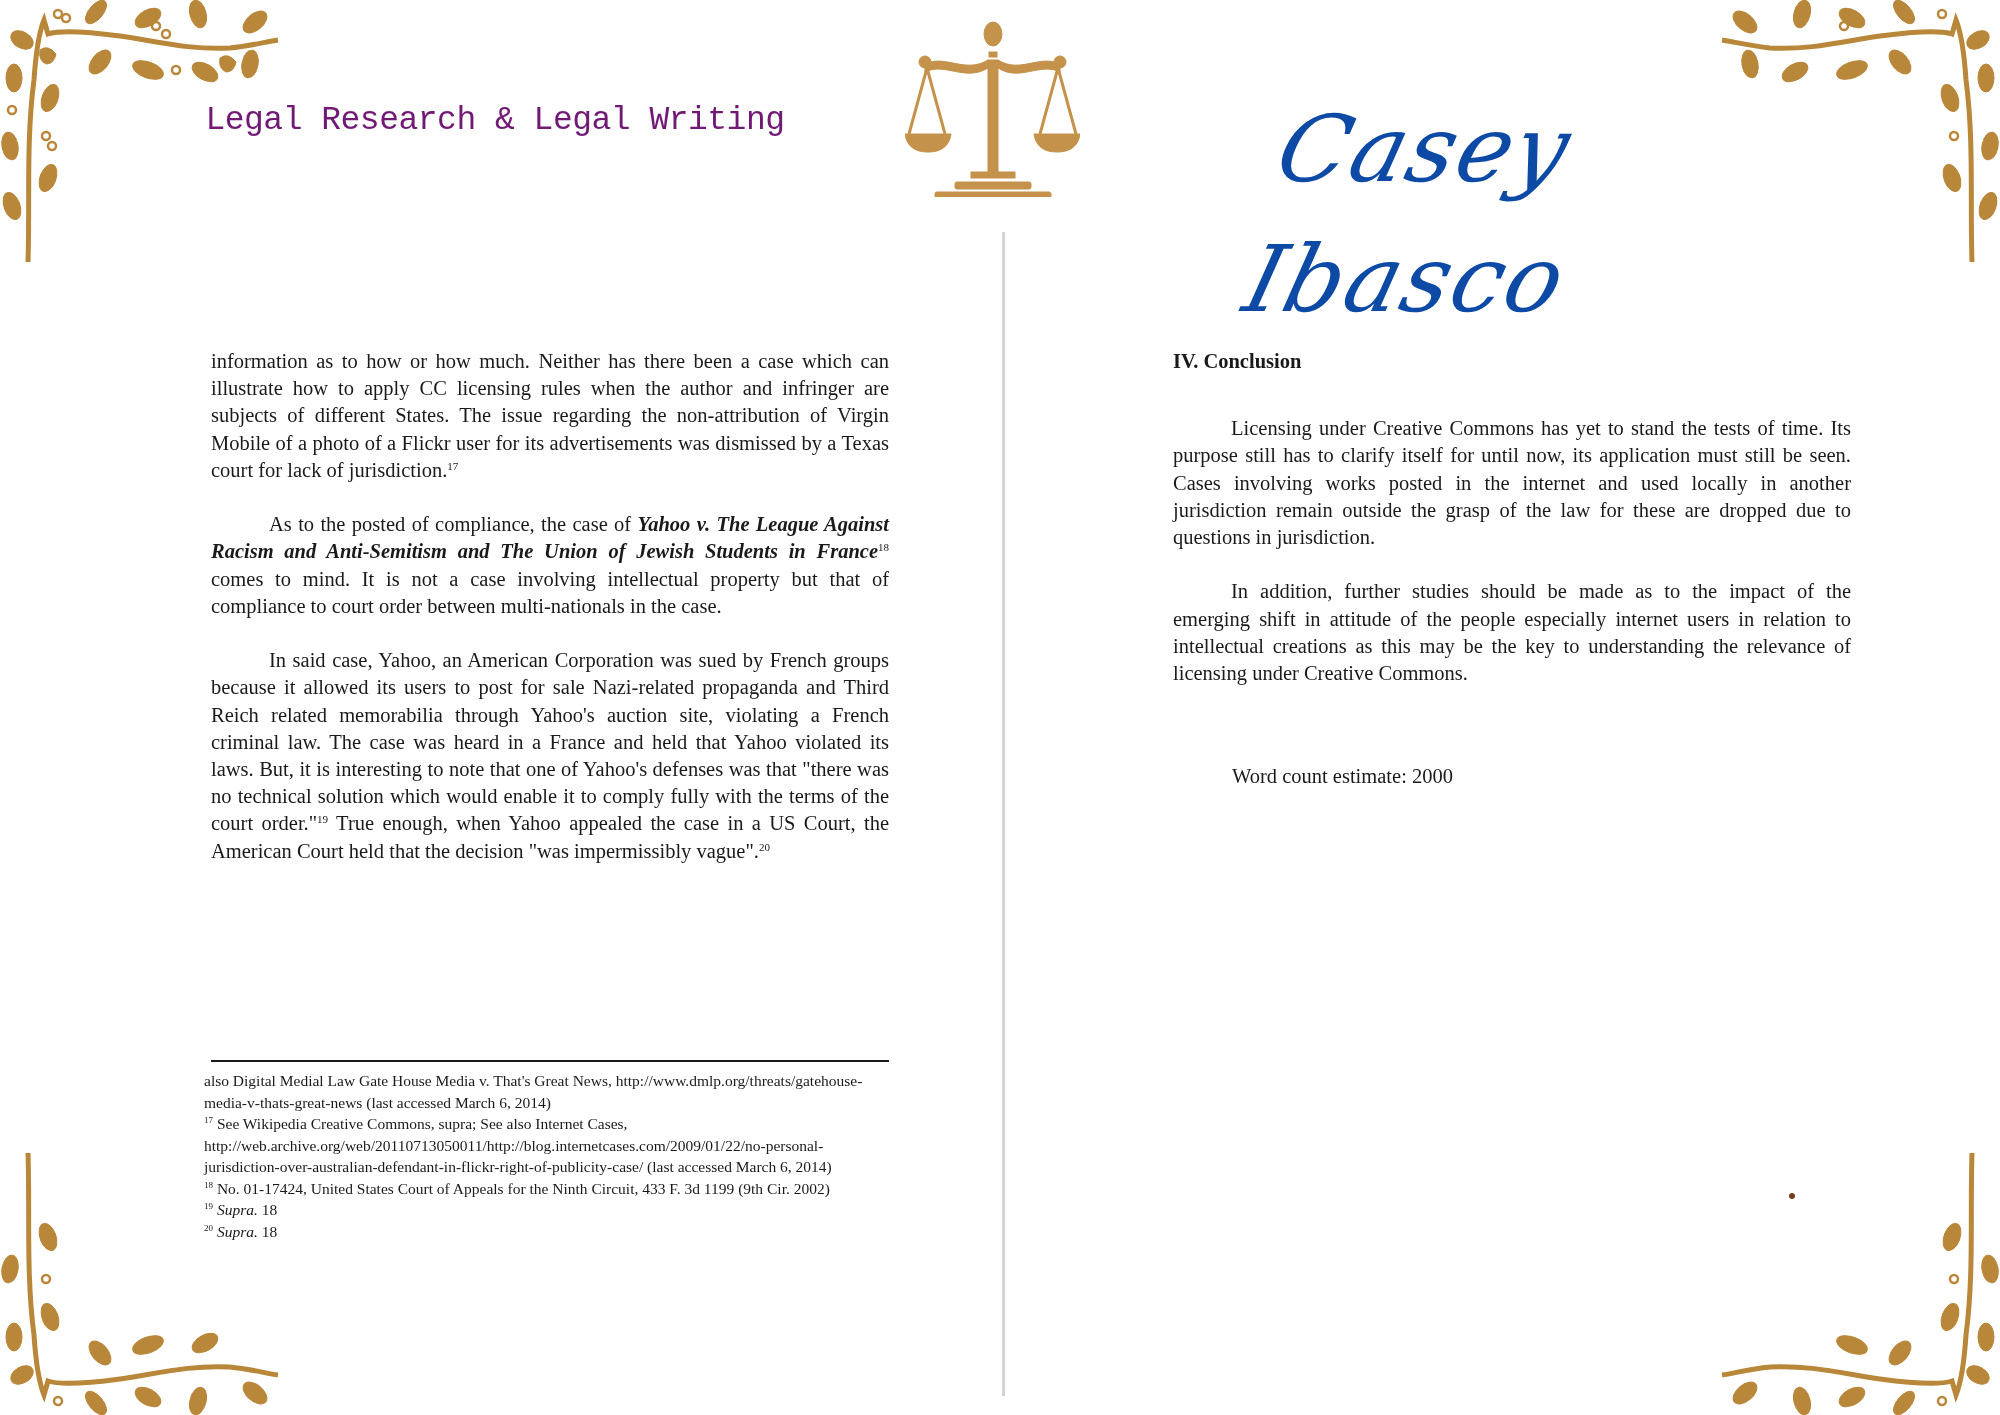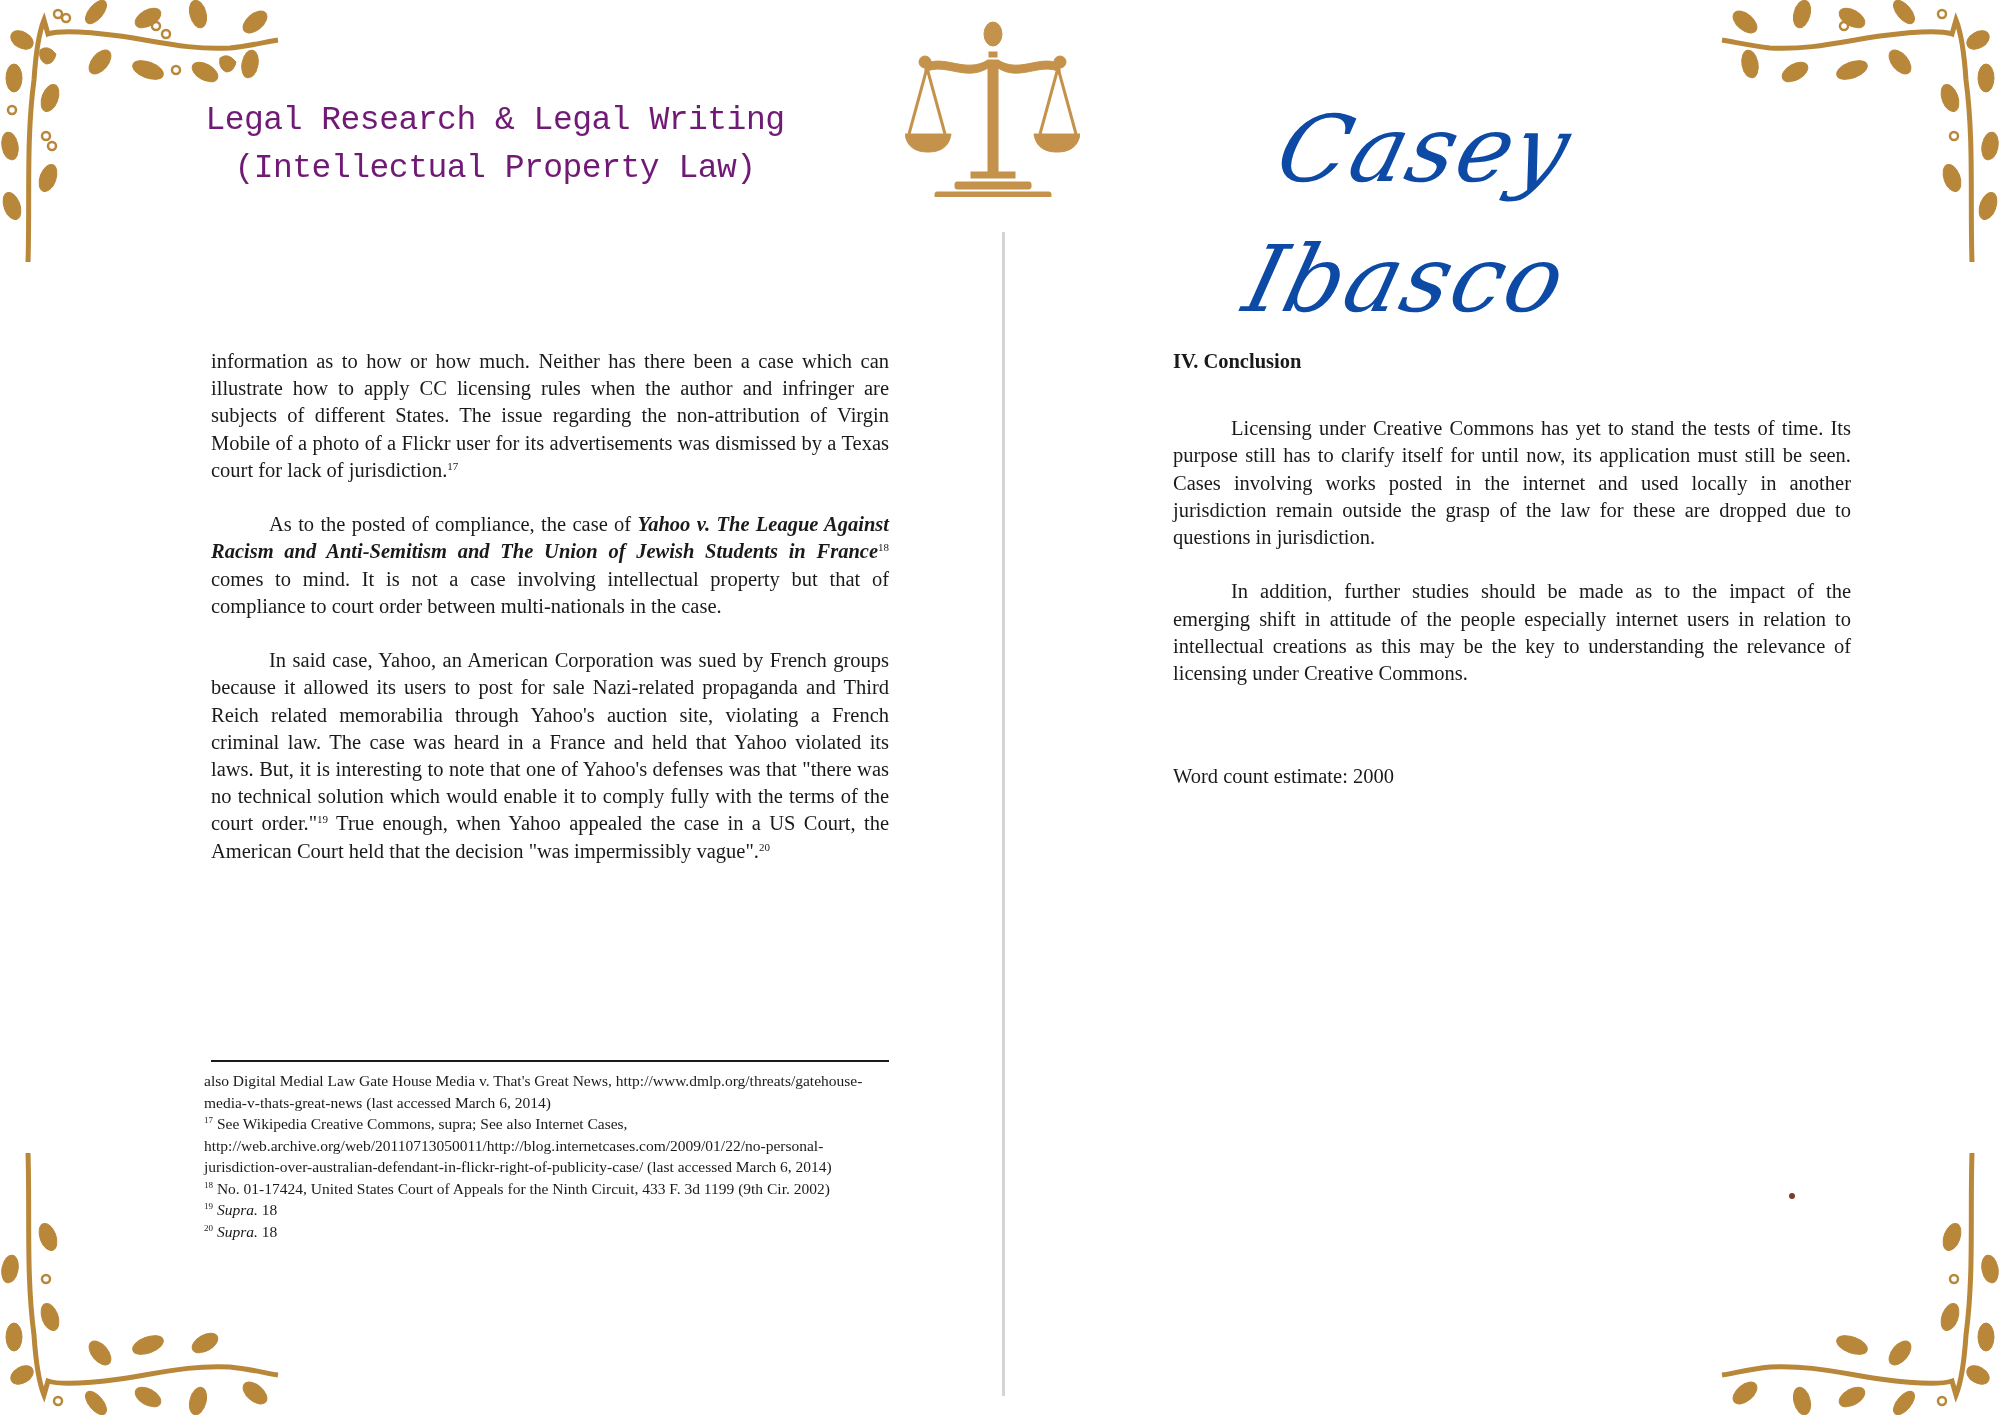--- a/index.html
+++ b/index.html
@@ -30,21 +30,21 @@
   .col p { margin: 0 0 27.2px 0; }
   .indent { text-indent: 58px; }
   sup { font-size: 11px; line-height: 0; vertical-align: 7px; }
   .heading { text-align: left; font-weight: bold; margin: 0; }
 
   .footnote-rule { position: absolute; left: 211px; top: 1060px; width: 678px; height: 2px; background: #1a1a1a; }
   .footnotes { position: absolute; left: 204px; top: 1070px; width: 690px; font-size: 15.5px; line-height: 21.5px; }
   .footnotes div { margin: 0; }
   .footnotes sup { font-size: 9px; vertical-align: 6px; }
 
-  .word-count { position: absolute; left: 1173px; top: 763px; font-size: 20.5px; line-height: 27px; }
+  .word-count { position: absolute; left: 1232px; top: 763px; font-size: 20.5px; line-height: 27px; }
   .stray-dot { position: absolute; left: 1789px; top: 1193px; width: 6px; height: 6px; border-radius: 50%; background: #7a3d22; }
 </style>
 </head>
 <body>
 
 <svg class="vine tl" viewBox="0 0 285 270">
   <g fill="#b8873a" stroke="#b8873a">
     <path d="M28 262 C30 200 26 140 34 80 C36 50 40 30 44 20 L48 34 C60 30 90 32 120 36 C160 42 190 50 230 48 C250 46 265 42 278 40" fill="none" stroke-width="5"></path>
     <ellipse cx="22" cy="40" rx="12" ry="8" transform="rotate(30 22 40)"></ellipse>
     <ellipse cx="96" cy="12" rx="7" ry="14" transform="rotate(40 96 12)"></ellipse>
@@ -127,21 +127,20 @@
     <ellipse cx="50" cy="98" rx="8" ry="14" transform="rotate(20 50 98)"></ellipse>
     <ellipse cx="10" cy="146" rx="8" ry="14" transform="rotate(-10 10 146)"></ellipse>
     <ellipse cx="48" cy="178" rx="8" ry="14" transform="rotate(20 48 178)"></ellipse>
     <circle cx="58" cy="14" r="4" fill="none" stroke-width="2.5"></circle>
     <circle cx="46" cy="136" r="4" fill="none" stroke-width="2.5"></circle>
   </g>
 </svg>
 
 <div class="header-title">
   <div>Legal Research &amp; Legal Writing</div>
-  <div>(Intellectual Property Law)</div>
 </div>
 
 <svg class="scale-logo" viewBox="0 0 175 185">
   <g fill="#c4924a" stroke="#c4924a">
     <ellipse cx="88" cy="22" rx="9" ry="12"></ellipse>
     <rect x="84" y="40" width="8" height="5"></rect>
     <rect x="83" y="48" width="10" height="112"></rect>
     <path d="M20 52 C40 42 60 62 83 48 L83 56 C60 70 40 50 20 60 Z"></path>
     <path d="M155 52 C135 42 115 62 93 48 L93 56 C115 70 135 50 155 60 Z"></path>
     <circle cx="20" cy="50" r="6"></circle>

